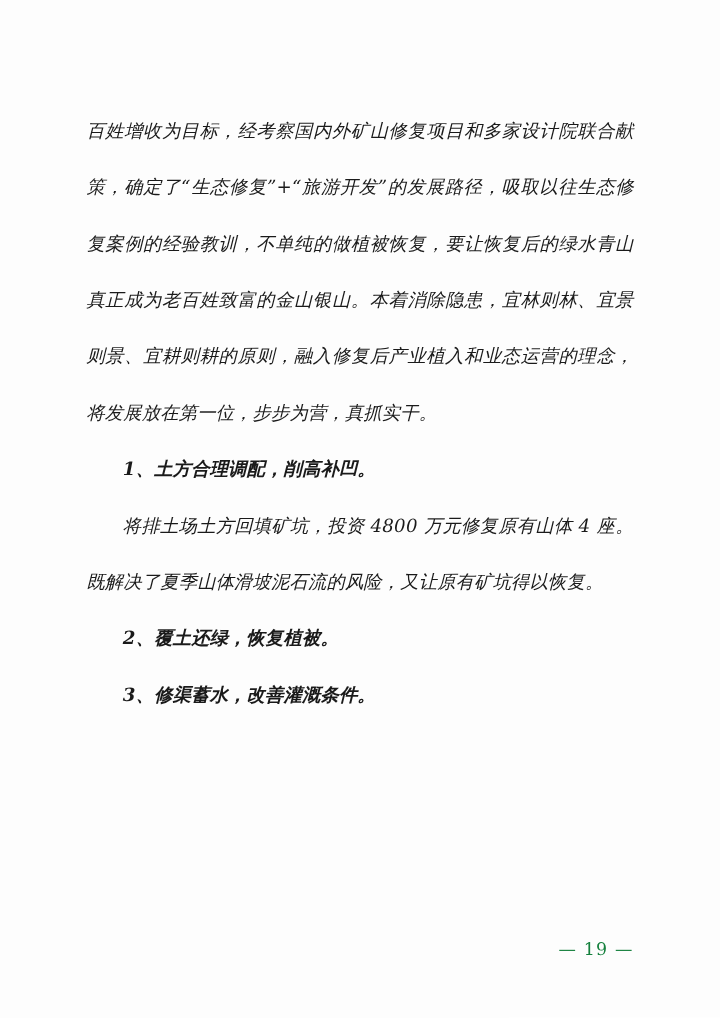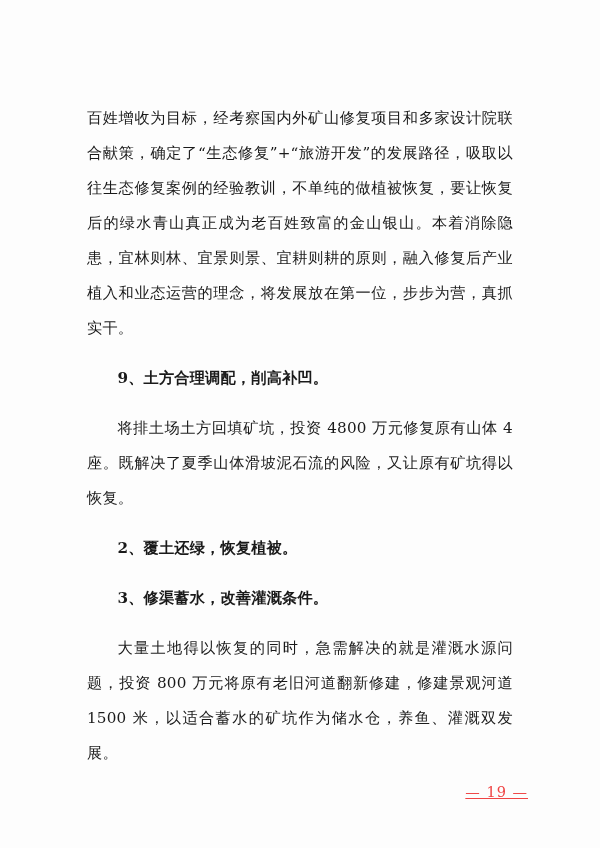--- a/index.html
+++ b/index.html
@@ -21,49 +21,48 @@
     background: #fdfdfd;
     box-sizing: border-box;
   }
   .content {
     position: absolute;
     left: 72px;
     top: 86px;
     width: 456px;
   }
   p {
-    margin: 15px;
+    margin: 0;
     font-size: 15.2px;
-    line-height: 35px;
+    line-height: 47px;
     text-align: justify;
     text-justify: inter-ideograph;
     letter-spacing: 0.2px;
+    font-style: italic;
   }
   p.indent {
     text-indent: 2em;
   }
   p.bold {
     font-weight: bold;
   }
   .footer {
     position: absolute;
     right: 72px;
     bottom: 48px;
     font-size: 14.5px;
     letter-spacing: 1px;
-    color: #ef4444;
-    text-decoration: underline;
+    color: #15803d;
   }
 </style>
 </head>
 <body>
 
 <div class="page">
   <div class="content">
     <p class="para">百姓增收为目标，经考察国内外矿山修复项目和多家设计院联合献策，确定了“生态修复”+“旅游开发”的发展路径，吸取以往生态修复案例的经验教训，不单纯的做植被恢复，要让恢复后的绿水青山真正成为老百姓致富的金山银山。本着消除隐患，宜林则林、宜景则景、宜耕则耕的原则，融入修复后产业植入和业态运营的理念，将发展放在第一位，步步为营，真抓实干。</p>
-    <p class="para indent bold">9、土方合理调配，削高补凹。</p>
+    <p class="para indent bold">1、土方合理调配，削高补凹。</p>
     <p class="para indent">将排土场土方回填矿坑，投资 4800 万元修复原有山体 4 座。既解决了夏季山体滑坡泥石流的风险，又让原有矿坑得以恢复。</p>
     <p class="para indent bold">2、覆土还绿，恢复植被。</p>
     <p class="para indent bold">3、修渠蓄水，改善灌溉条件。</p>
-    <p class="para indent">大量土地得以恢复的同时，急需解决的就是灌溉水源问题，投资 800 万元将原有老旧河道翻新修建，修建景观河道 1500 米，以适合蓄水的矿坑作为储水仓，养鱼、灌溉双发展。</p>
   </div>
   <div class="footer">— 19 —</div>
 </div>
 
 </body></html>

